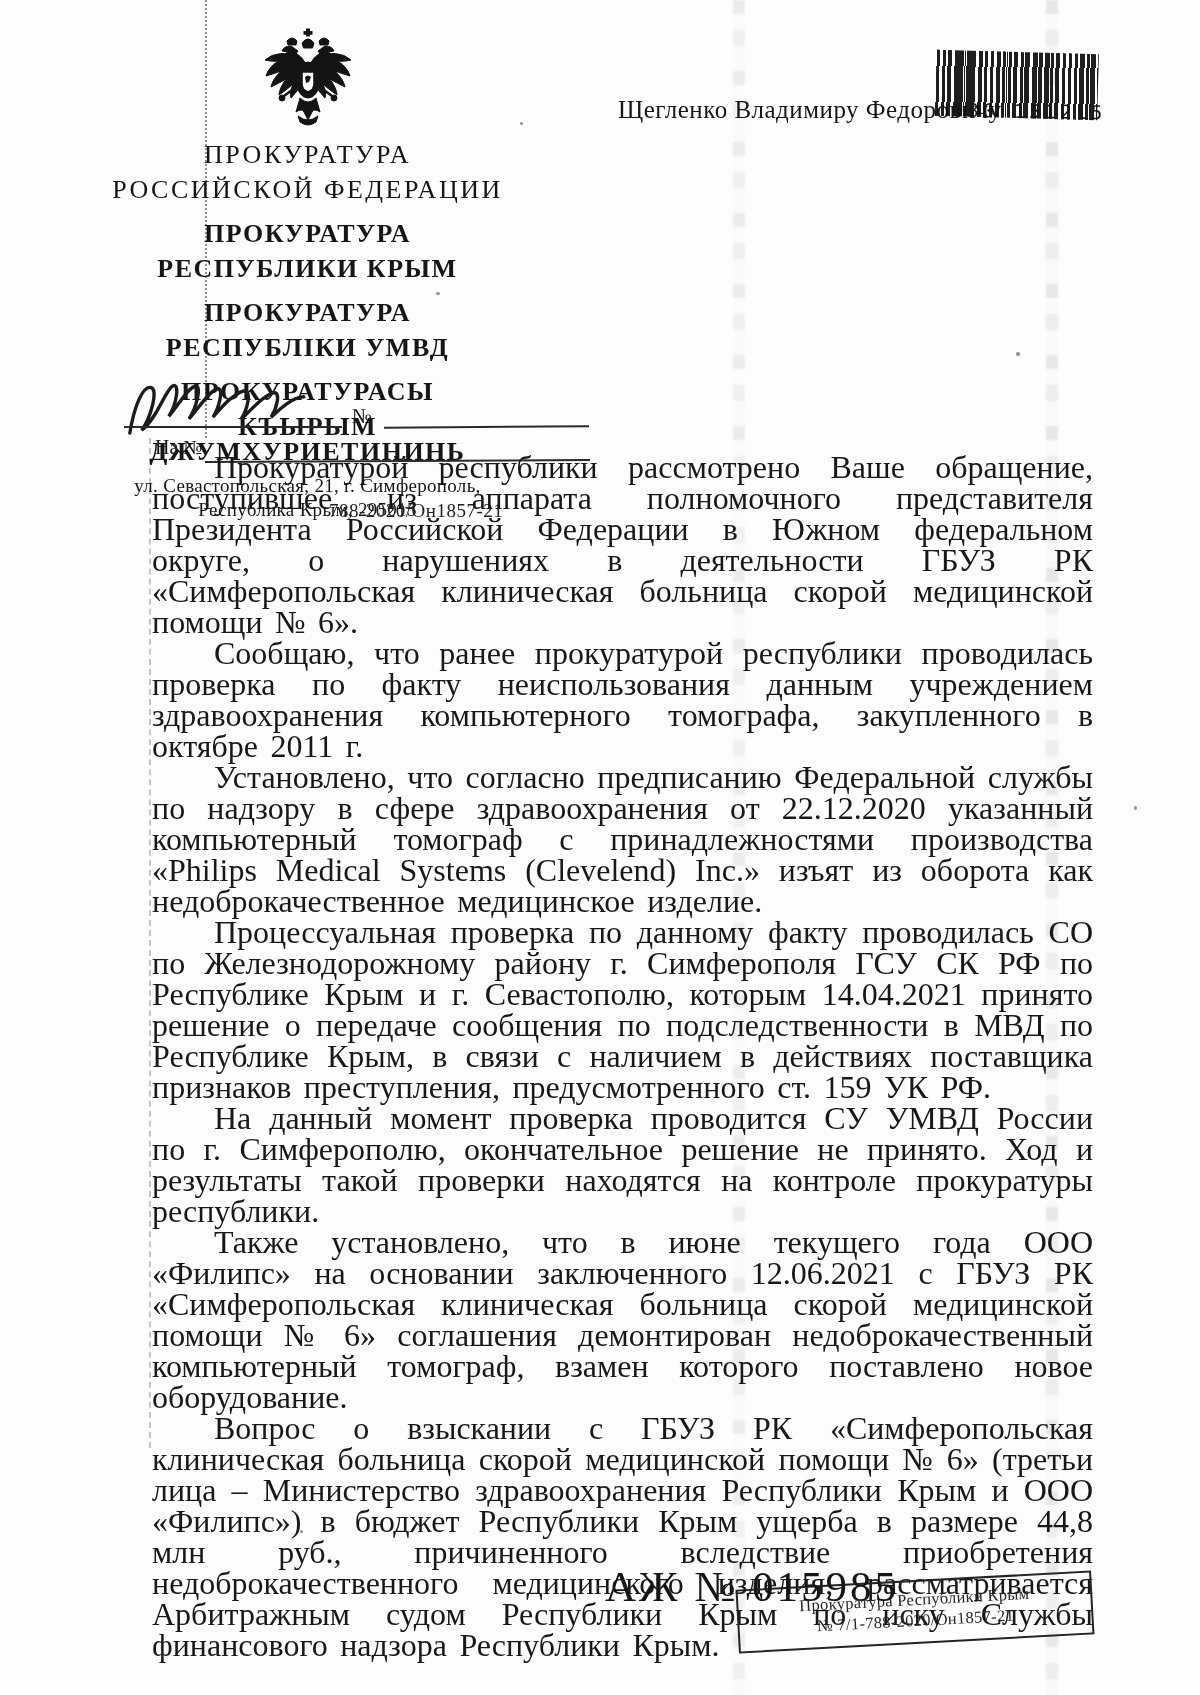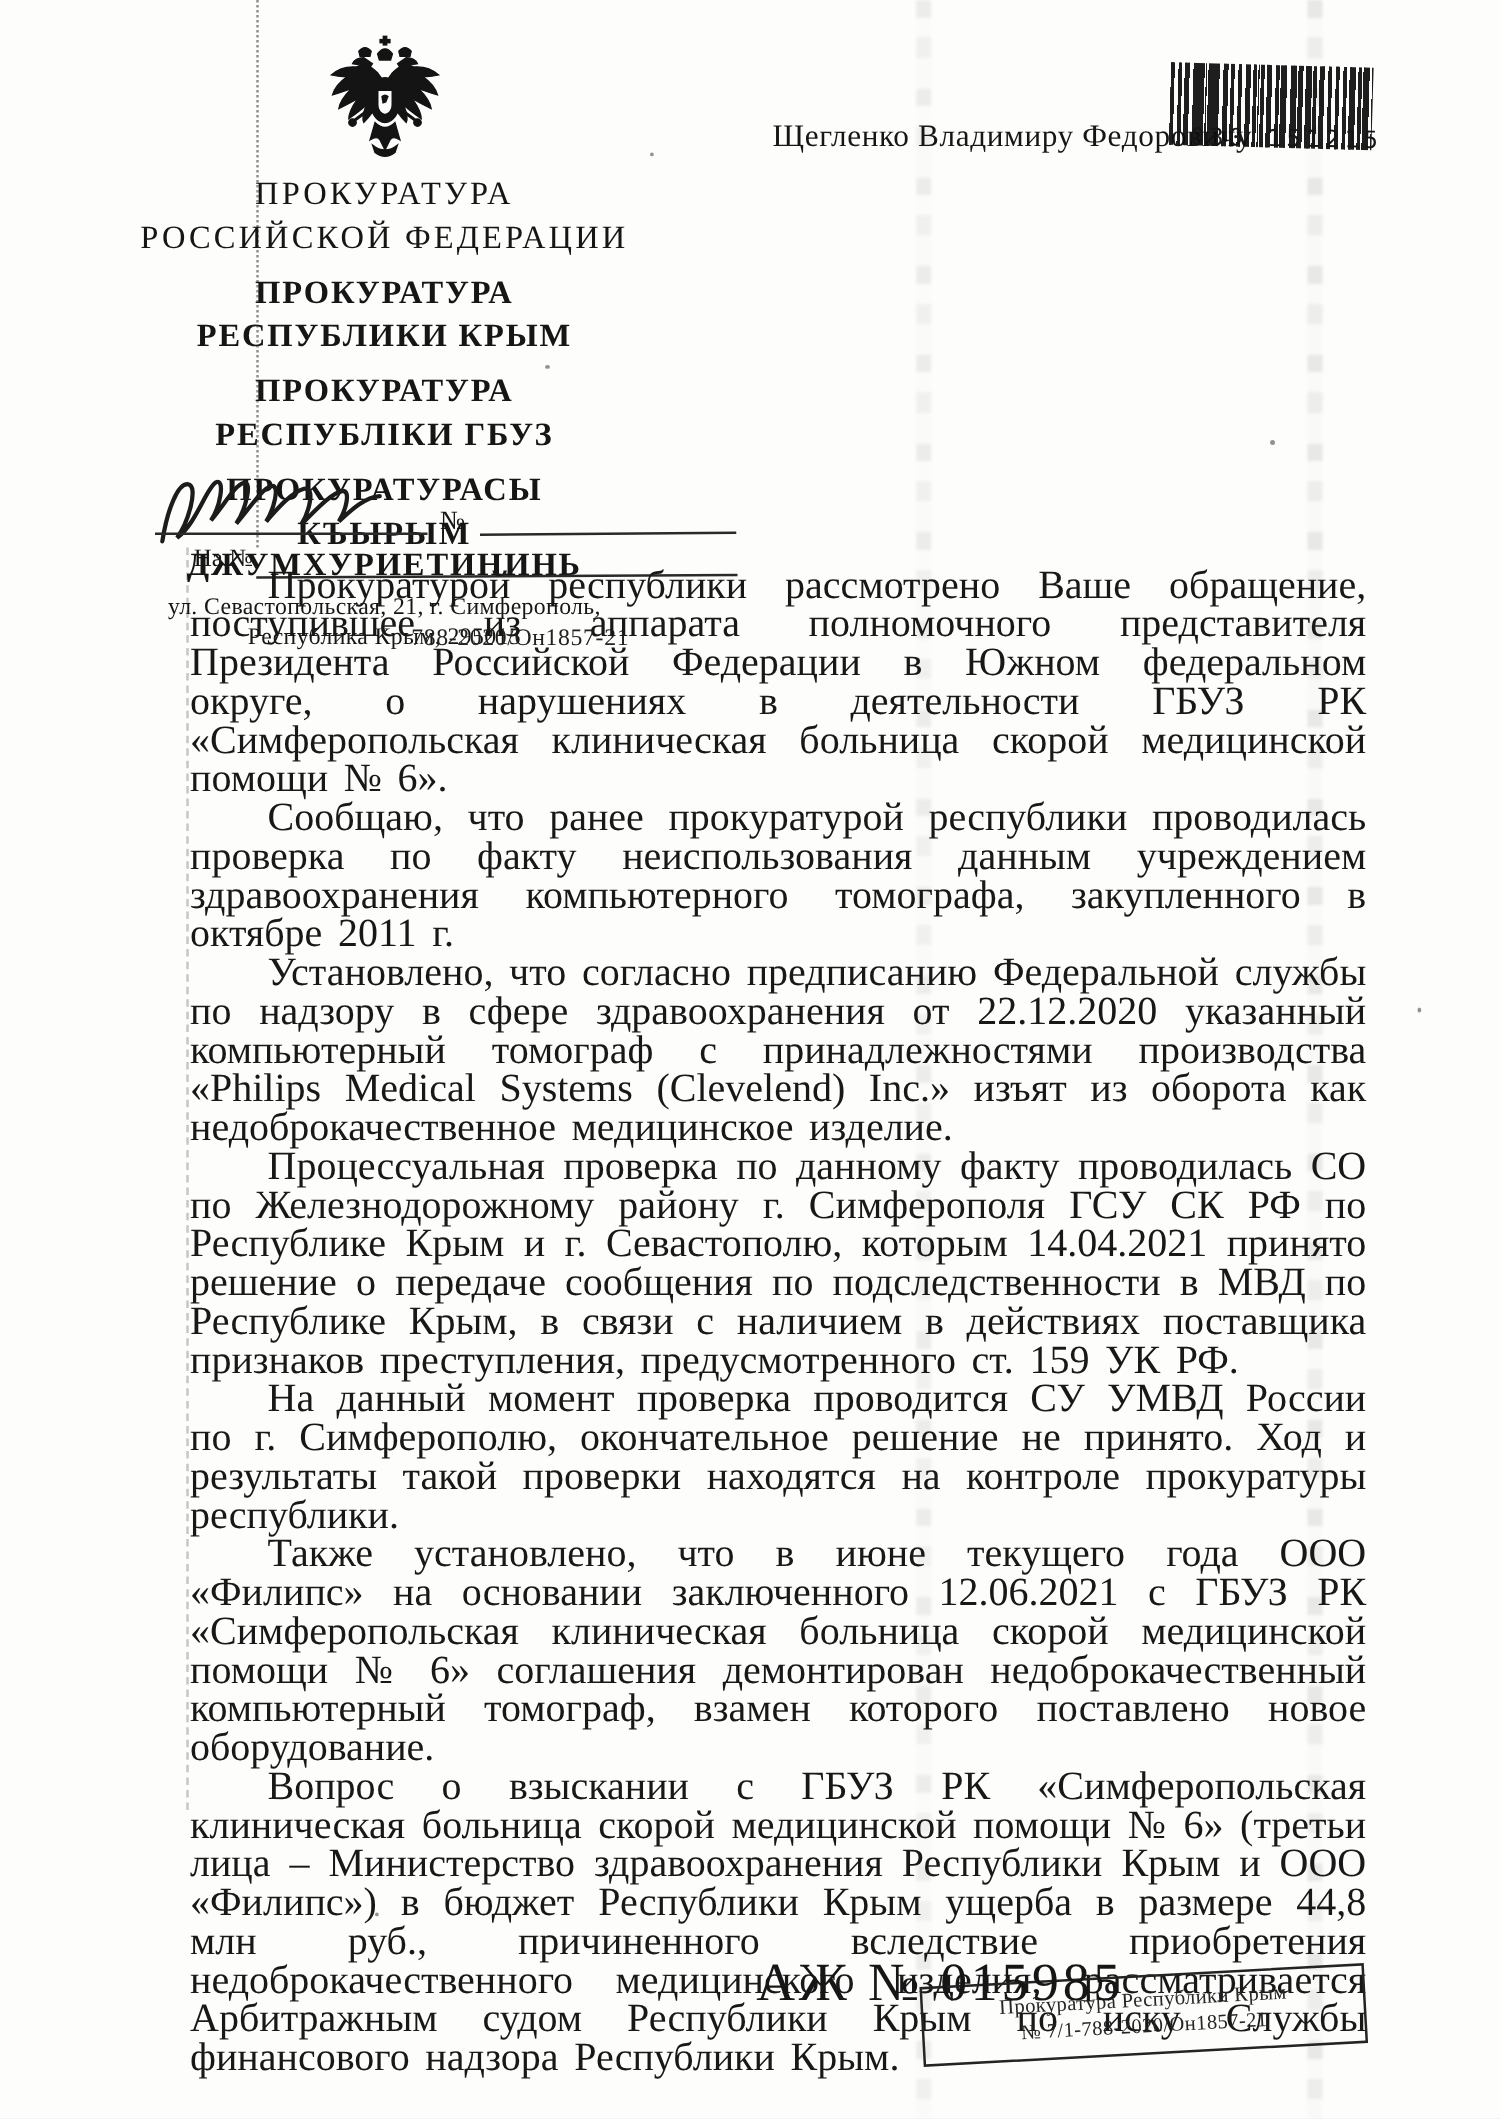--- a/index.html
+++ b/index.html
@@ -109,21 +109,21 @@
       </g>
     </svg>
 
     <div class="lh-line lh-plain">ПРОКУРАТУРА</div>
     <div class="lh-line lh-plain">РОССИЙСКОЙ ФЕДЕРАЦИИ</div>
     <div class="lh-gap"></div>
     <div class="lh-line lh-bold">ПРОКУРАТУРА</div>
     <div class="lh-line lh-bold">РЕСПУБЛИКИ КРЫМ</div>
     <div class="lh-gap"></div>
     <div class="lh-line lh-bold">ПРОКУРАТУРА</div>
-    <div class="lh-line lh-bold">РЕСПУБЛІКИ ГБУЗ</div>
+    <div class="lh-line lh-bold">РЕСПУБЛІКИ УМВД</div>
     <div class="lh-gap"></div>
     <div class="lh-line lh-bold">ПРОКУРАТУРАСЫ</div>
     <div class="lh-line lh-bold">КЪЫРЫМ ДЖУМХУРИЕТИНИНЬ</div>
 
     <div class="lh-addr">
       <div>ул. Севастопольская, 21, г. Симферополь,</div>
       <div class="addr2">
         <span>Республика Крым, 295015</span>
         <span class="addr-overlay">788-2020/Он1857-21</span>
       </div>

